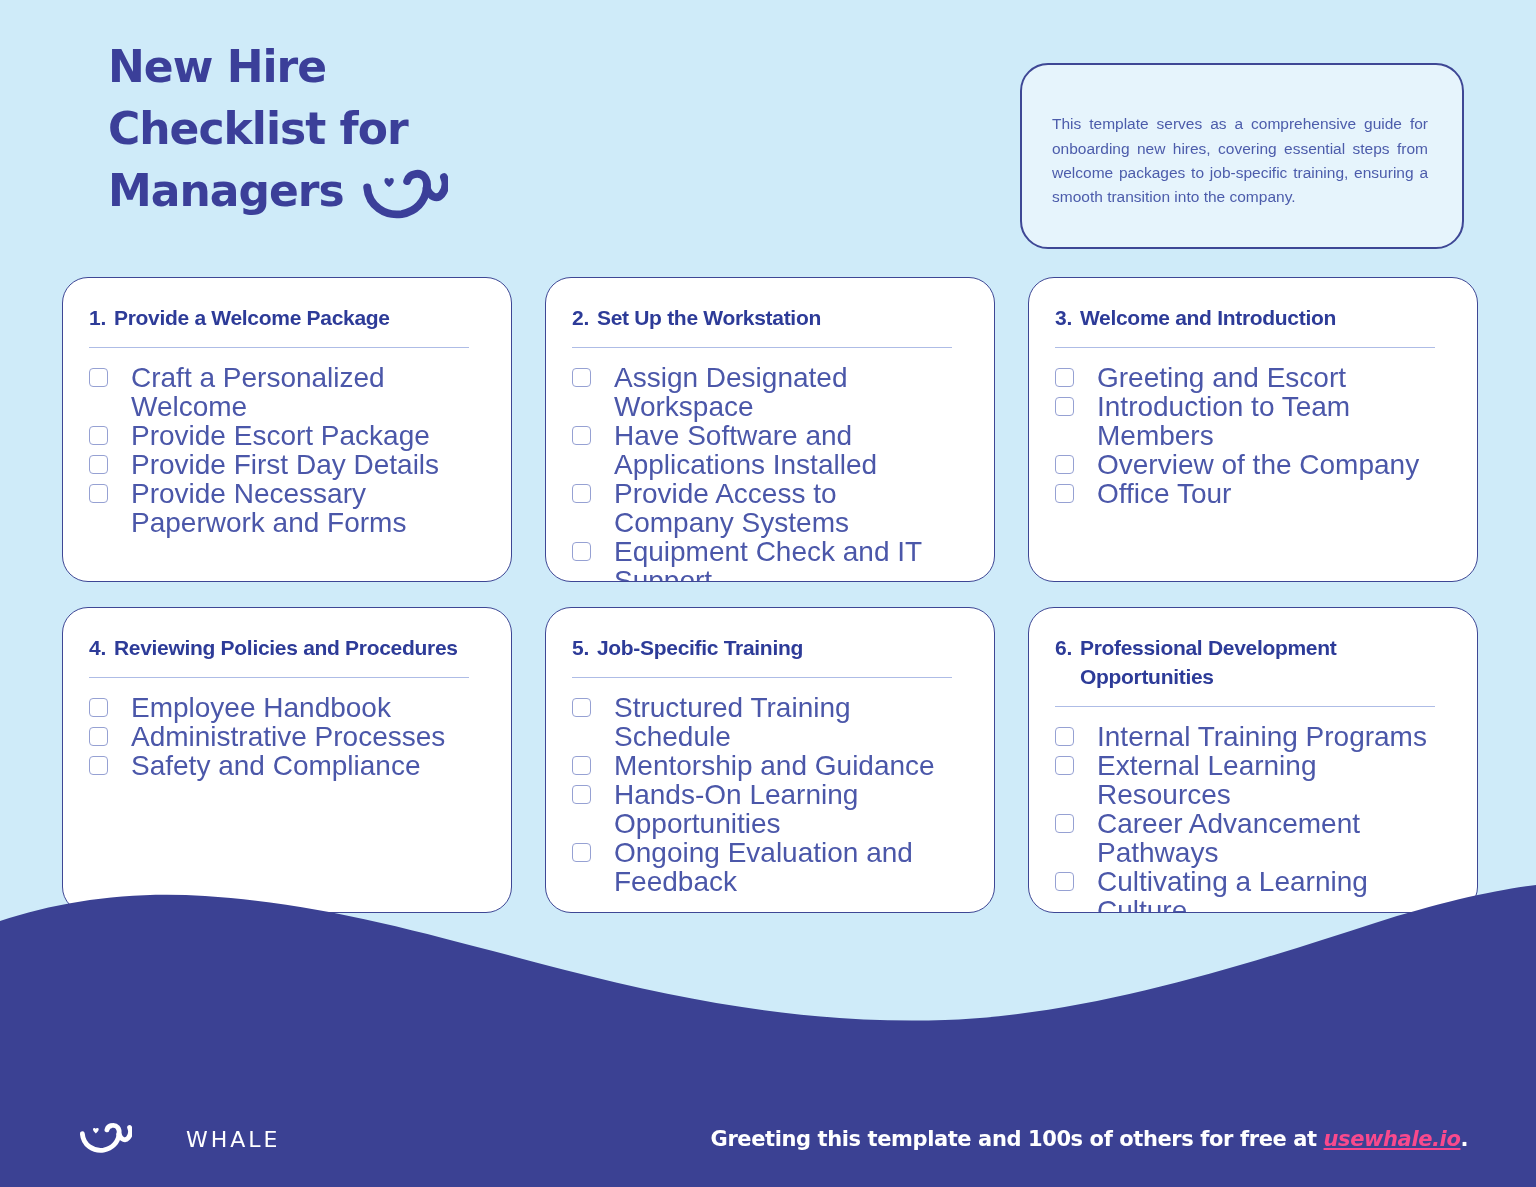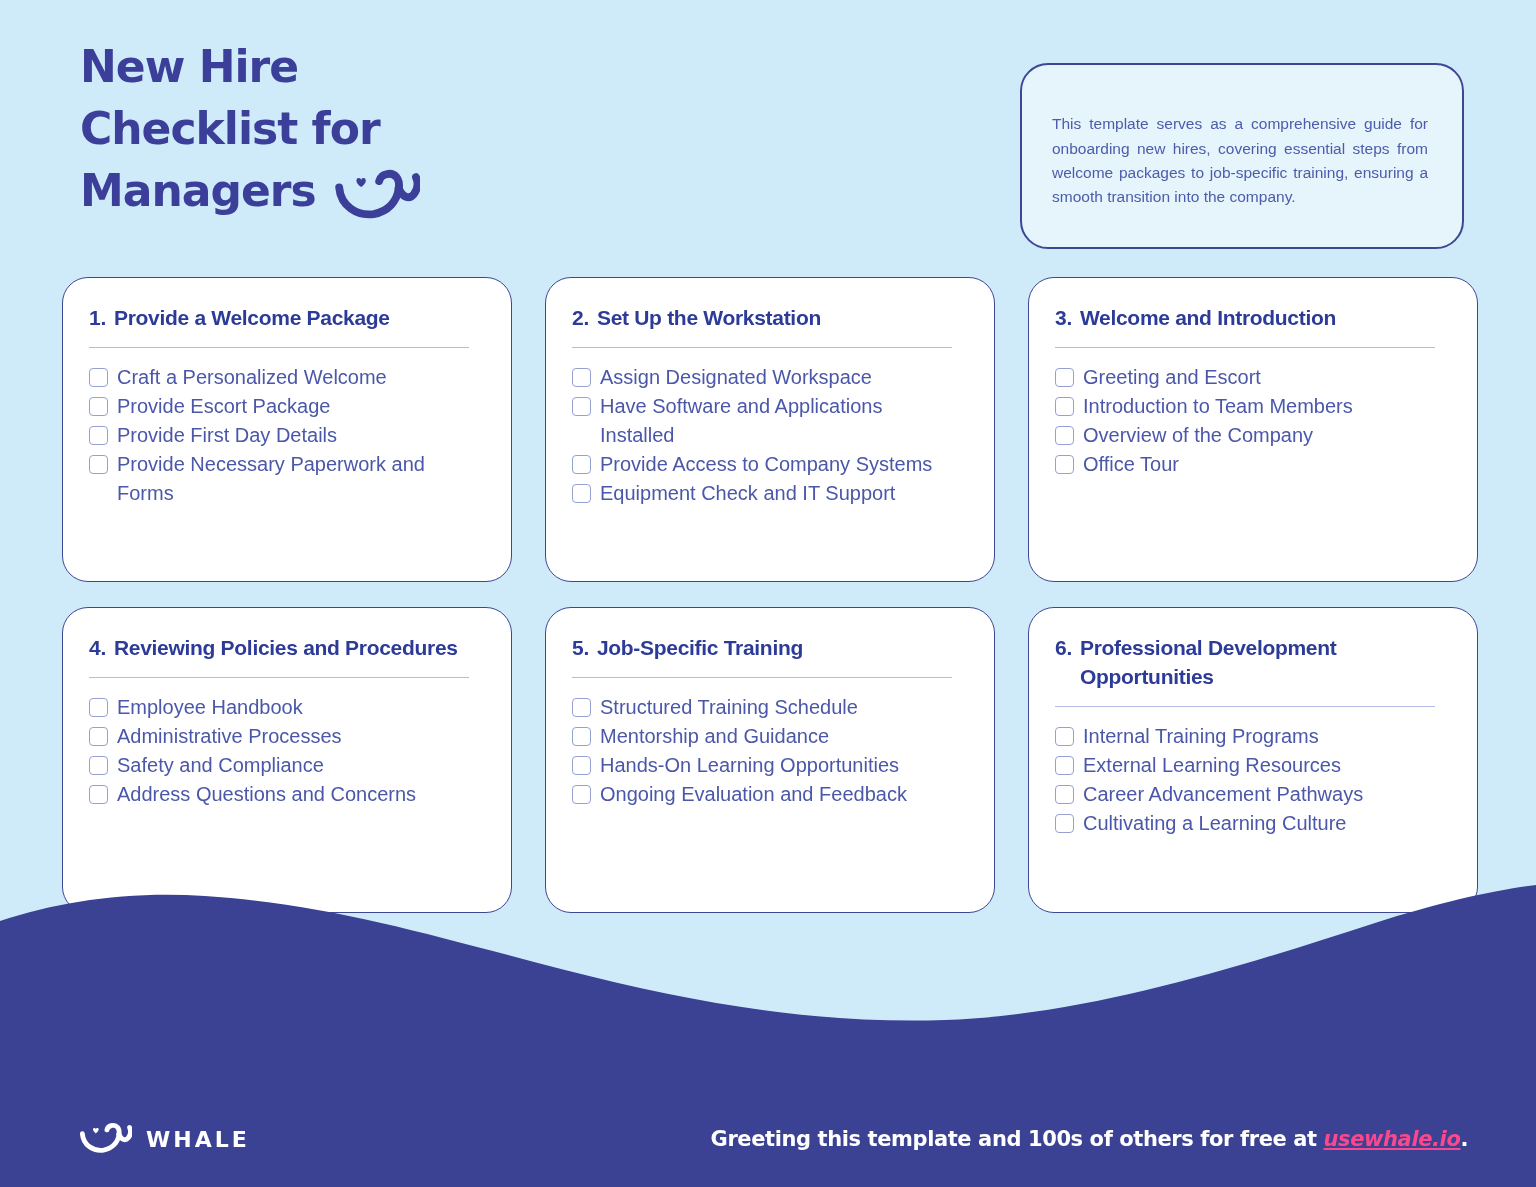--- a/index.html
+++ b/index.html
@@ -10,21 +10,21 @@
     background:var(--bg,#cfebf9); overflow:hidden; margin:0 auto;
   }
 
   
   .headline {
     position:absolute; left:80px; top:36px;
     font-family:"DejaVu Sans","Liberation Sans",sans-serif;
     font-weight:800; font-size:44px; line-height:62px;
     letter-spacing:-1px; color:var(--headline,#3b3f99);
   }
-  .headline .title-line { white-space:nowrap; }
+  .headline .title-line { white-space:nowrap;margin-left:28px; }
   .whale-ico { display:inline-block; vertical-align:middle; transform:translateY(2px); margin-left:16px; }
 
   .desc-box {
     position:absolute; left:1020px; top:63px; width:444px; height:186px;
     background:var(--desc-bg,#e6f4fc);
     border:2px solid var(--border,#3e4795);
     border-radius:28px;
     display:flex; align-items:center; padding:10px 34px 0 30px;
   }
   .desc-box p {
@@ -49,39 +49,39 @@
     display:flex; gap:8px;
     font-size:21px; font-weight:700; letter-spacing:-0.3px;
     line-height:29px; color:var(--card-title,#2d3b98);
   }
   .divider {
     border:none; border-top:1.5px solid #aebce6;
     margin:15px 3px 15px 0;
   }
   .items { list-style:none; }
   .item {
-    display:flex; align-items:flex-start; gap:9px;
-    font-size:20px; line-height:29px; color:var(--item,#4b57a9);
+    display:flex; align-items:flex-start; gap:23px;
+    font-size:28px; line-height:29px; color:var(--item,#4b57a9);
   }
   .checkbox {
     flex:0 0 auto; width:19px; height:19px; margin-top:5px;
     border:1.5px solid #96a1d3; border-radius:4px; background:#fff;
     cursor:pointer;
   }
 
   
   .wave { position:absolute; left:0; bottom:0; width:1536px; height:312px; z-index:5; pointer-events:none; display:block; }
   .footer-bar {
     position:absolute; left:78px; right:68px; bottom:30px; z-index:6;
     display:flex; justify-content:space-between; align-items:center;
   }
   .brand { display:flex; align-items:center; gap:14px; }
   .brand-name {
     font-family:"DejaVu Sans","Liberation Sans",sans-serif;
-    font-weight:700; font-size:22px; letter-spacing:3px; color:#ffffff;
+    font-weight:400; font-size:22px; letter-spacing:3px; color:#ffffff;margin-left:40px;
   }
   .footer-msg {
     font-family:"DejaVu Sans","Liberation Sans",sans-serif;
     font-weight:800; font-size:21px; letter-spacing:-0.4px; color:#ffffff;
   }
   .footer-msg a {
     color:var(--link,#f9498c); text-decoration:underline; cursor:pointer;font-style:italic;
   }
 </style>
 </head>
@@ -207,24 +207,20 @@
     <li class="item">
       <span class="checkbox" role="checkbox" aria-checked="false"></span>
       <span class="label">Administrative Processes</span>
     </li>
 
     <li class="item">
       <span class="checkbox" role="checkbox" aria-checked="false"></span>
       <span class="label">Safety and Compliance</span>
     </li>
 
-    <li class="item">
-      <span class="checkbox" role="checkbox" aria-checked="false"></span>
-      <span class="label">Address Questions and Concerns</span>
-    </li>
   </ul>
     </section>
 
     <section class="card">
       <h2 class="card-title">
         <span class="num">5.</span>
         <span class="ttl">Job-Specific Training</span>
       </h2>
       <hr class="divider">
       <ul class="items">

